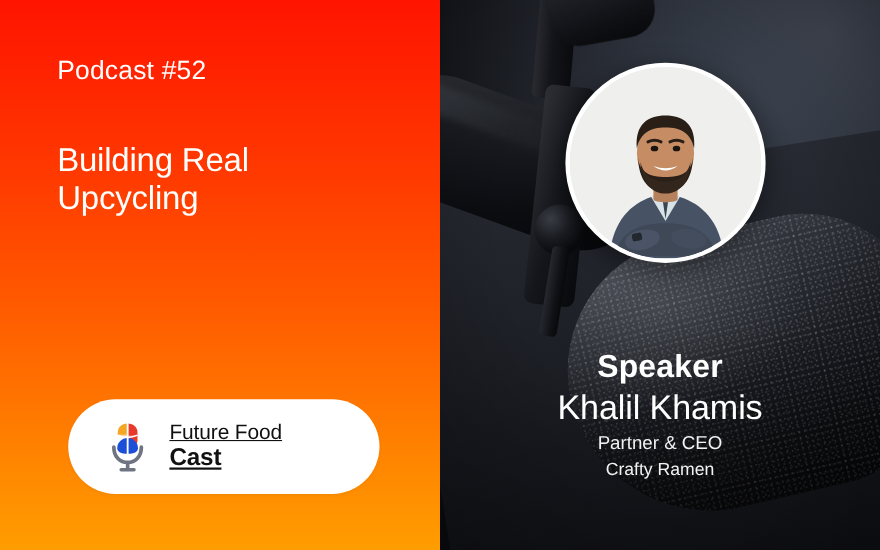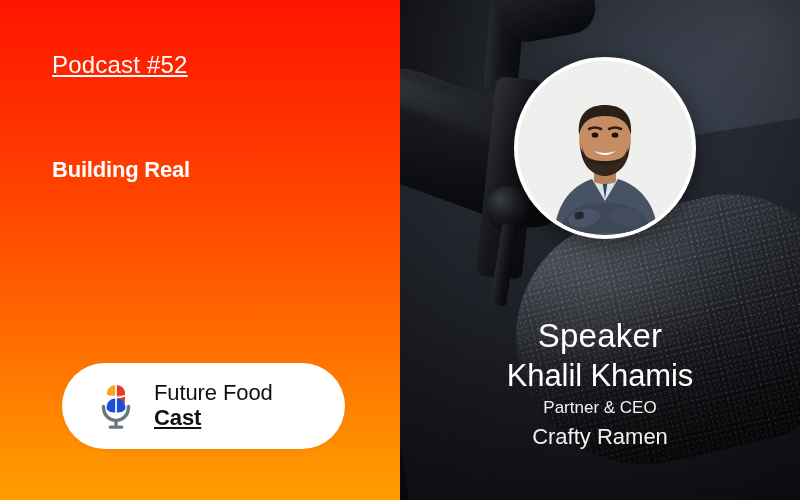--- a/index.html
+++ b/index.html
@@ -31,32 +31,30 @@
     overflow: hidden;
   }
   .episode-label {
     position: absolute;
     left: 52px; top: 51px;
     font-size: 24px;
     font-weight: 400;
     color: #ffffff;
     letter-spacing: 0.2px;
     white-space: nowrap;
-    text-decoration: underline;
   }
   .headline {
     position: absolute;
     left: 52px; top: 128px;
     width: 300px;
-    font-size: 22px;
-    font-weight: 700;
+    font-size: 30px;
+    font-weight: 400;
     line-height: 1.17;
     color: #ffffff;
     letter-spacing: -0.2px;
-    margin-top: 29px;
   }
   .headline-line { display: block; }
 
   
   .logo-pill {
     position: absolute;
     left: 62px; top: 363px;
     width: 283px; height: 86px;
     background: #ffffff;
     border-radius: 43px;
@@ -69,23 +67,24 @@
     margin-left: 34px;
     flex: 0 0 auto;
   }
   .logo-text {
     margin-left: 18px;
     line-height: 1.12;
     color: #111111;
   }
   .logo-text-top {
     display: block;
-    font-size: 22px;
+    font-size: 19px;
     font-weight: 400;
     letter-spacing: -0.1px;
+    text-decoration: underline;
   }
   .logo-text-bottom {
     display: block;
     font-size: 22px;
     font-weight: 700;
     letter-spacing: -0.1px;
     text-decoration: underline;
   }
 
   
@@ -211,56 +210,57 @@
 
   
   .speaker-block {
     position: absolute;
     left: 0; top: 318px;
     width: 400px;
     text-align: center;
     color: #ffffff;
   }
   .speaker-kicker {
-    font-size: 33px;
-    font-weight: 400;
+    font-size: 29px;
+    font-weight: 700;
     letter-spacing: 0.2px;
     line-height: 1.12;
   }
   .speaker-name {
     font-size: 31px;
     font-weight: 400;
     letter-spacing: -0.1px;
     line-height: 1.22;
     margin-top: 2px;
   }
   .speaker-role {
     font-size: 17px;
     font-weight: 400;
     line-height: 1.5;
     color: #F2F2F3;
   }
   .speaker-company {
-    font-size: 22px;
+    font-size: 16px;
     font-weight: 400;
     line-height: 1.5;
     color: #F2F2F3;
   }
 </style>
 </head>
 <body>
 
 <div class="canvas">
 
   <div class="left-panel">
 
     <div class="episode-label">Podcast #52</div>
 
     <div class="headline">
       <span class="headline-line">Building Real</span>
+      <span class="headline-line">Upcycling</span>
     </div>
 
     <div class="logo-pill">
       <svg class="logo-mark" viewBox="0 0 40 48">
 
         <path d="M20 3 C25.6 3 29 6.6 29 11.4 L29 13.6 L20 13.6 Z" fill="#E8392B"></path>
         <path d="M29 13.6 L29 18.5 C29 20.4 28.2 22 26.9 23.1 L20 17.6 L20 13.6 Z" fill="#E8392B"></path>
         <path d="M20 3 C14.4 3 11 6.6 11 11.4 L11 13.2 L20 13.2 Z" fill="#F5A623"></path>
         <path d="M11 13.2 L11 13.8 L19.4 13.8 L19.4 13.2 Z" fill="#F5A623"></path>
 

